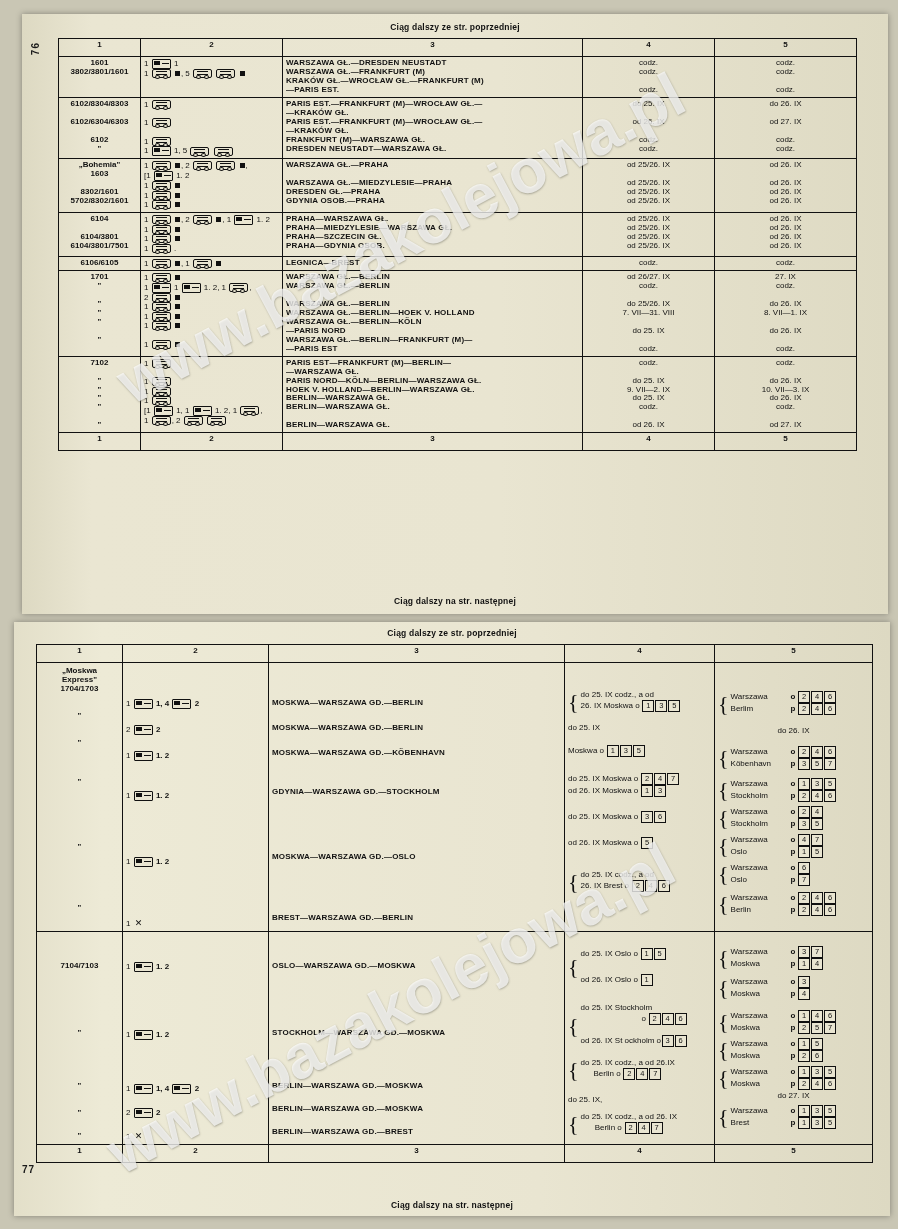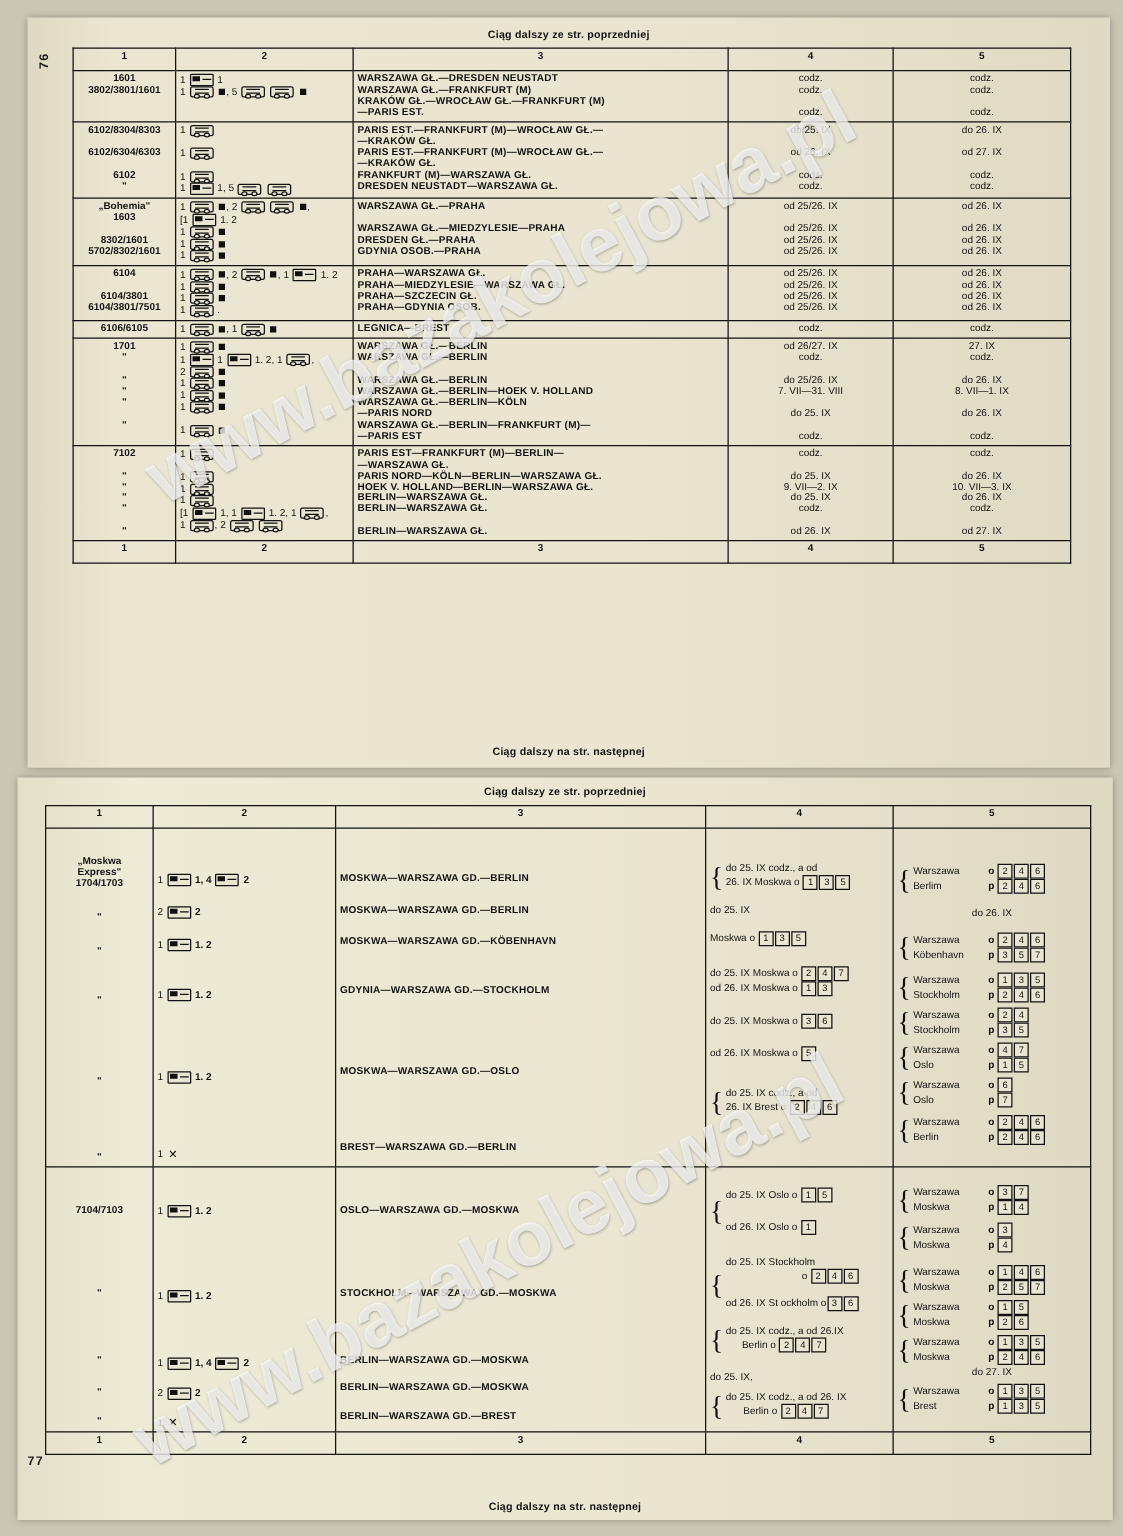--- a/index.html
+++ b/index.html
@@ -425,21 +425,21 @@
       <tr class="colhdr">
         <td>1</td>
         <td>2</td>
         <td>3</td>
         <td>4</td>
         <td>5</td>
       </tr>
 
       <tr>
         <td class="c1" style="height:250px">
-          <div style="margin-top:20px">
+          <div style="margin-top:2px">
             <span class="ln">„Moskwa</span>
             <span class="ln">Express"</span>
             <span class="ln">1704/1703</span>
           </div>
           <div style="margin-top:18px">
               <span class="ln">"</span>
             </div>
           <div style="margin-top:18px">
               <span class="ln">"</span>
             </div>

